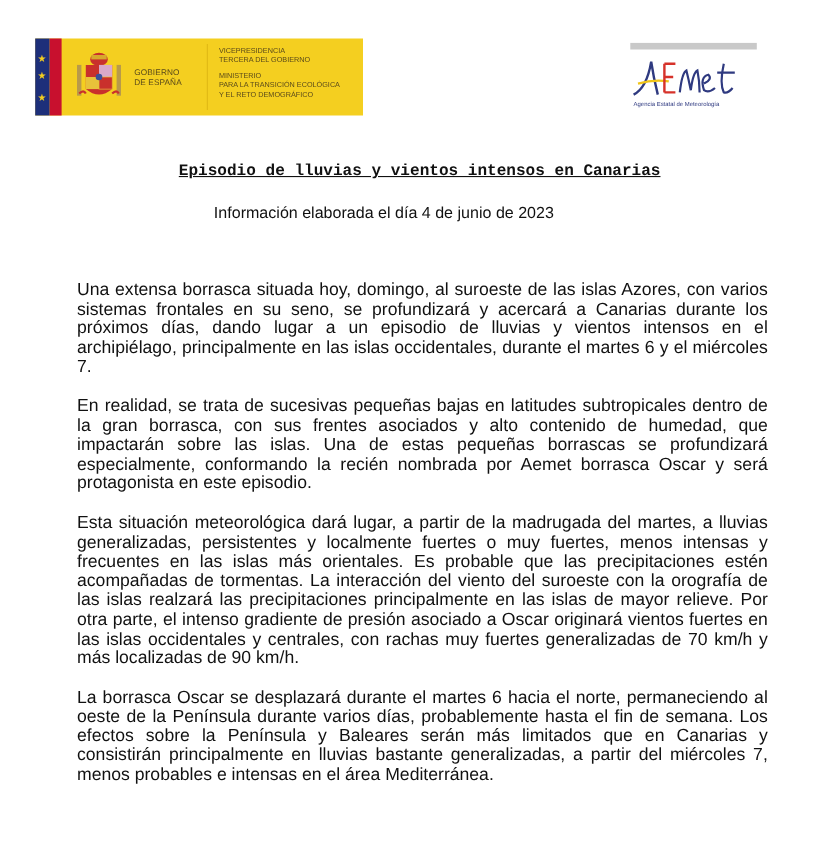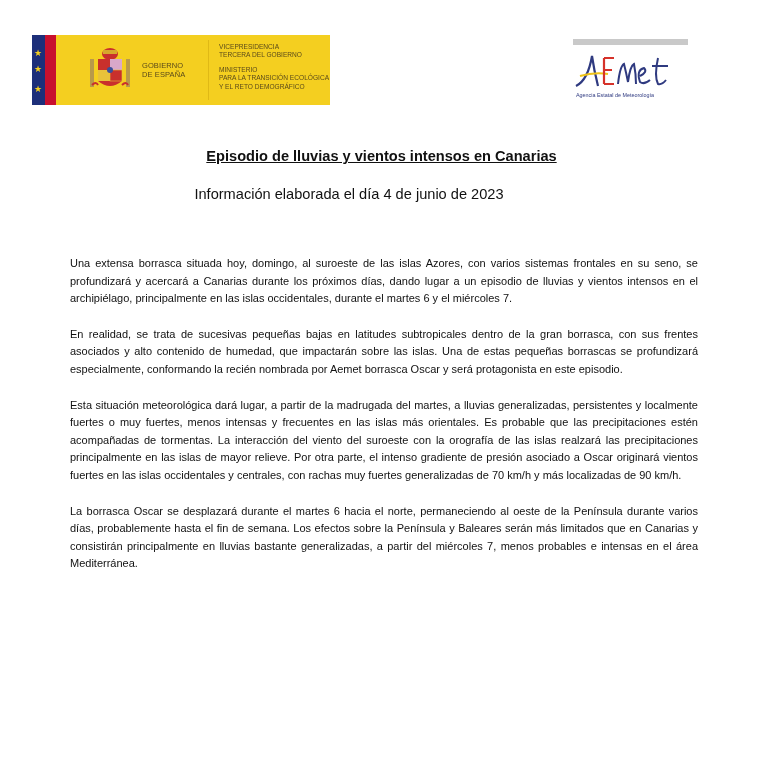--- a/index.html
+++ b/index.html
@@ -5,43 +5,43 @@
     html, body { margin: 0; padding: 0; background: #ffffff; }
     body { width: 763px; height: 772px; position: relative; overflow: hidden;
            font-family: "Liberation Sans", sans-serif; color: #111; }
 
     
     .gov-logo { position: absolute; left: 32px; top: 35px; width: 298px; height: 70px;
                 background: #f4cf20; display: flex; }
     .flag-strip { width: 13px; height: 70px; background: #1d2f7a; position: relative; }
     .flag-strip .star { position: absolute; left: 2px; color: #f4cf20; font-size: 9px; line-height: 9px; }
     .red-strip { width: 11px; height: 70px; background: #c8102e; }
-    .gov-left { width: 120px; display: flex; align-items: center; padding-left: 32px; }
+    .gov-left { width: 120px; display: flex; align-items: center; padding-left: 12px; }
     .coat { width: 44px; height: 50px; position: relative; }
     .coat svg { width: 44px; height: 50px; }
     .gov-name { font-size: 7.5px; line-height: 9px; color: #5a4a1a; margin-left: 10px; letter-spacing: 0.1px; }
     .gov-divider { width: 1px; height: 60px; background: #e0b915; margin-top: 5px; }
     .gov-right { padding-left: 10px; padding-top: 8px; font-size: 6.6px; line-height: 8.4px; color: #5a4a1a; }
     .gov-right .block2 { margin-top: 6px; }
 
     
     .aemet-bar { position: absolute; left: 573px; top: 39px; width: 115px; height: 6px; background: #c9c9c9; }
     .aemet-logo { position: absolute; left: 574px; top: 52px; width: 120px; height: 50px; }
     .aemet-word { position: absolute; left: 0; top: 0; }
     .aemet-sub { position: absolute; left: 2px; top: 40px; font-size: 5.4px; color: #2f3a80; white-space: nowrap; }
 
     
     .doc-title { position: absolute; left: 0; width: 763px; top: 148px; text-align: center;
-                 font-weight: bold; font-size: 14.6px; text-decoration: underline; color: #111; }
+                 font-weight: bold; font-size: 14.6px; text-decoration: underline; color: #111; font-family: Liberation Mono, monospace; }
     .doc-subtitle { position: absolute; left: 0; width: 698px; top: 186px; text-align: center;
                     font-size: 14.6px; color: #111; }
 
     
     .doc-body { position: absolute; left: 70px; top: 255px; width: 628px; }
-    .doc-body p { margin: 0 0 18px 0; font-size: 11px; line-height: 17.6px; text-align: justify;
+    .doc-body p { margin: 0 0 18px 0; font-size: 16px; line-height: 17.6px; text-align: justify;
                   color: #111; }
   </style>
 </head>
 <body>
 
 <div class="gov-logo">
   <div class="flag-strip">
     <span class="star" style="top:14px">★</span>
     <span class="star" style="top:30px">★</span>
     <span class="star" style="top:50px">★</span>

